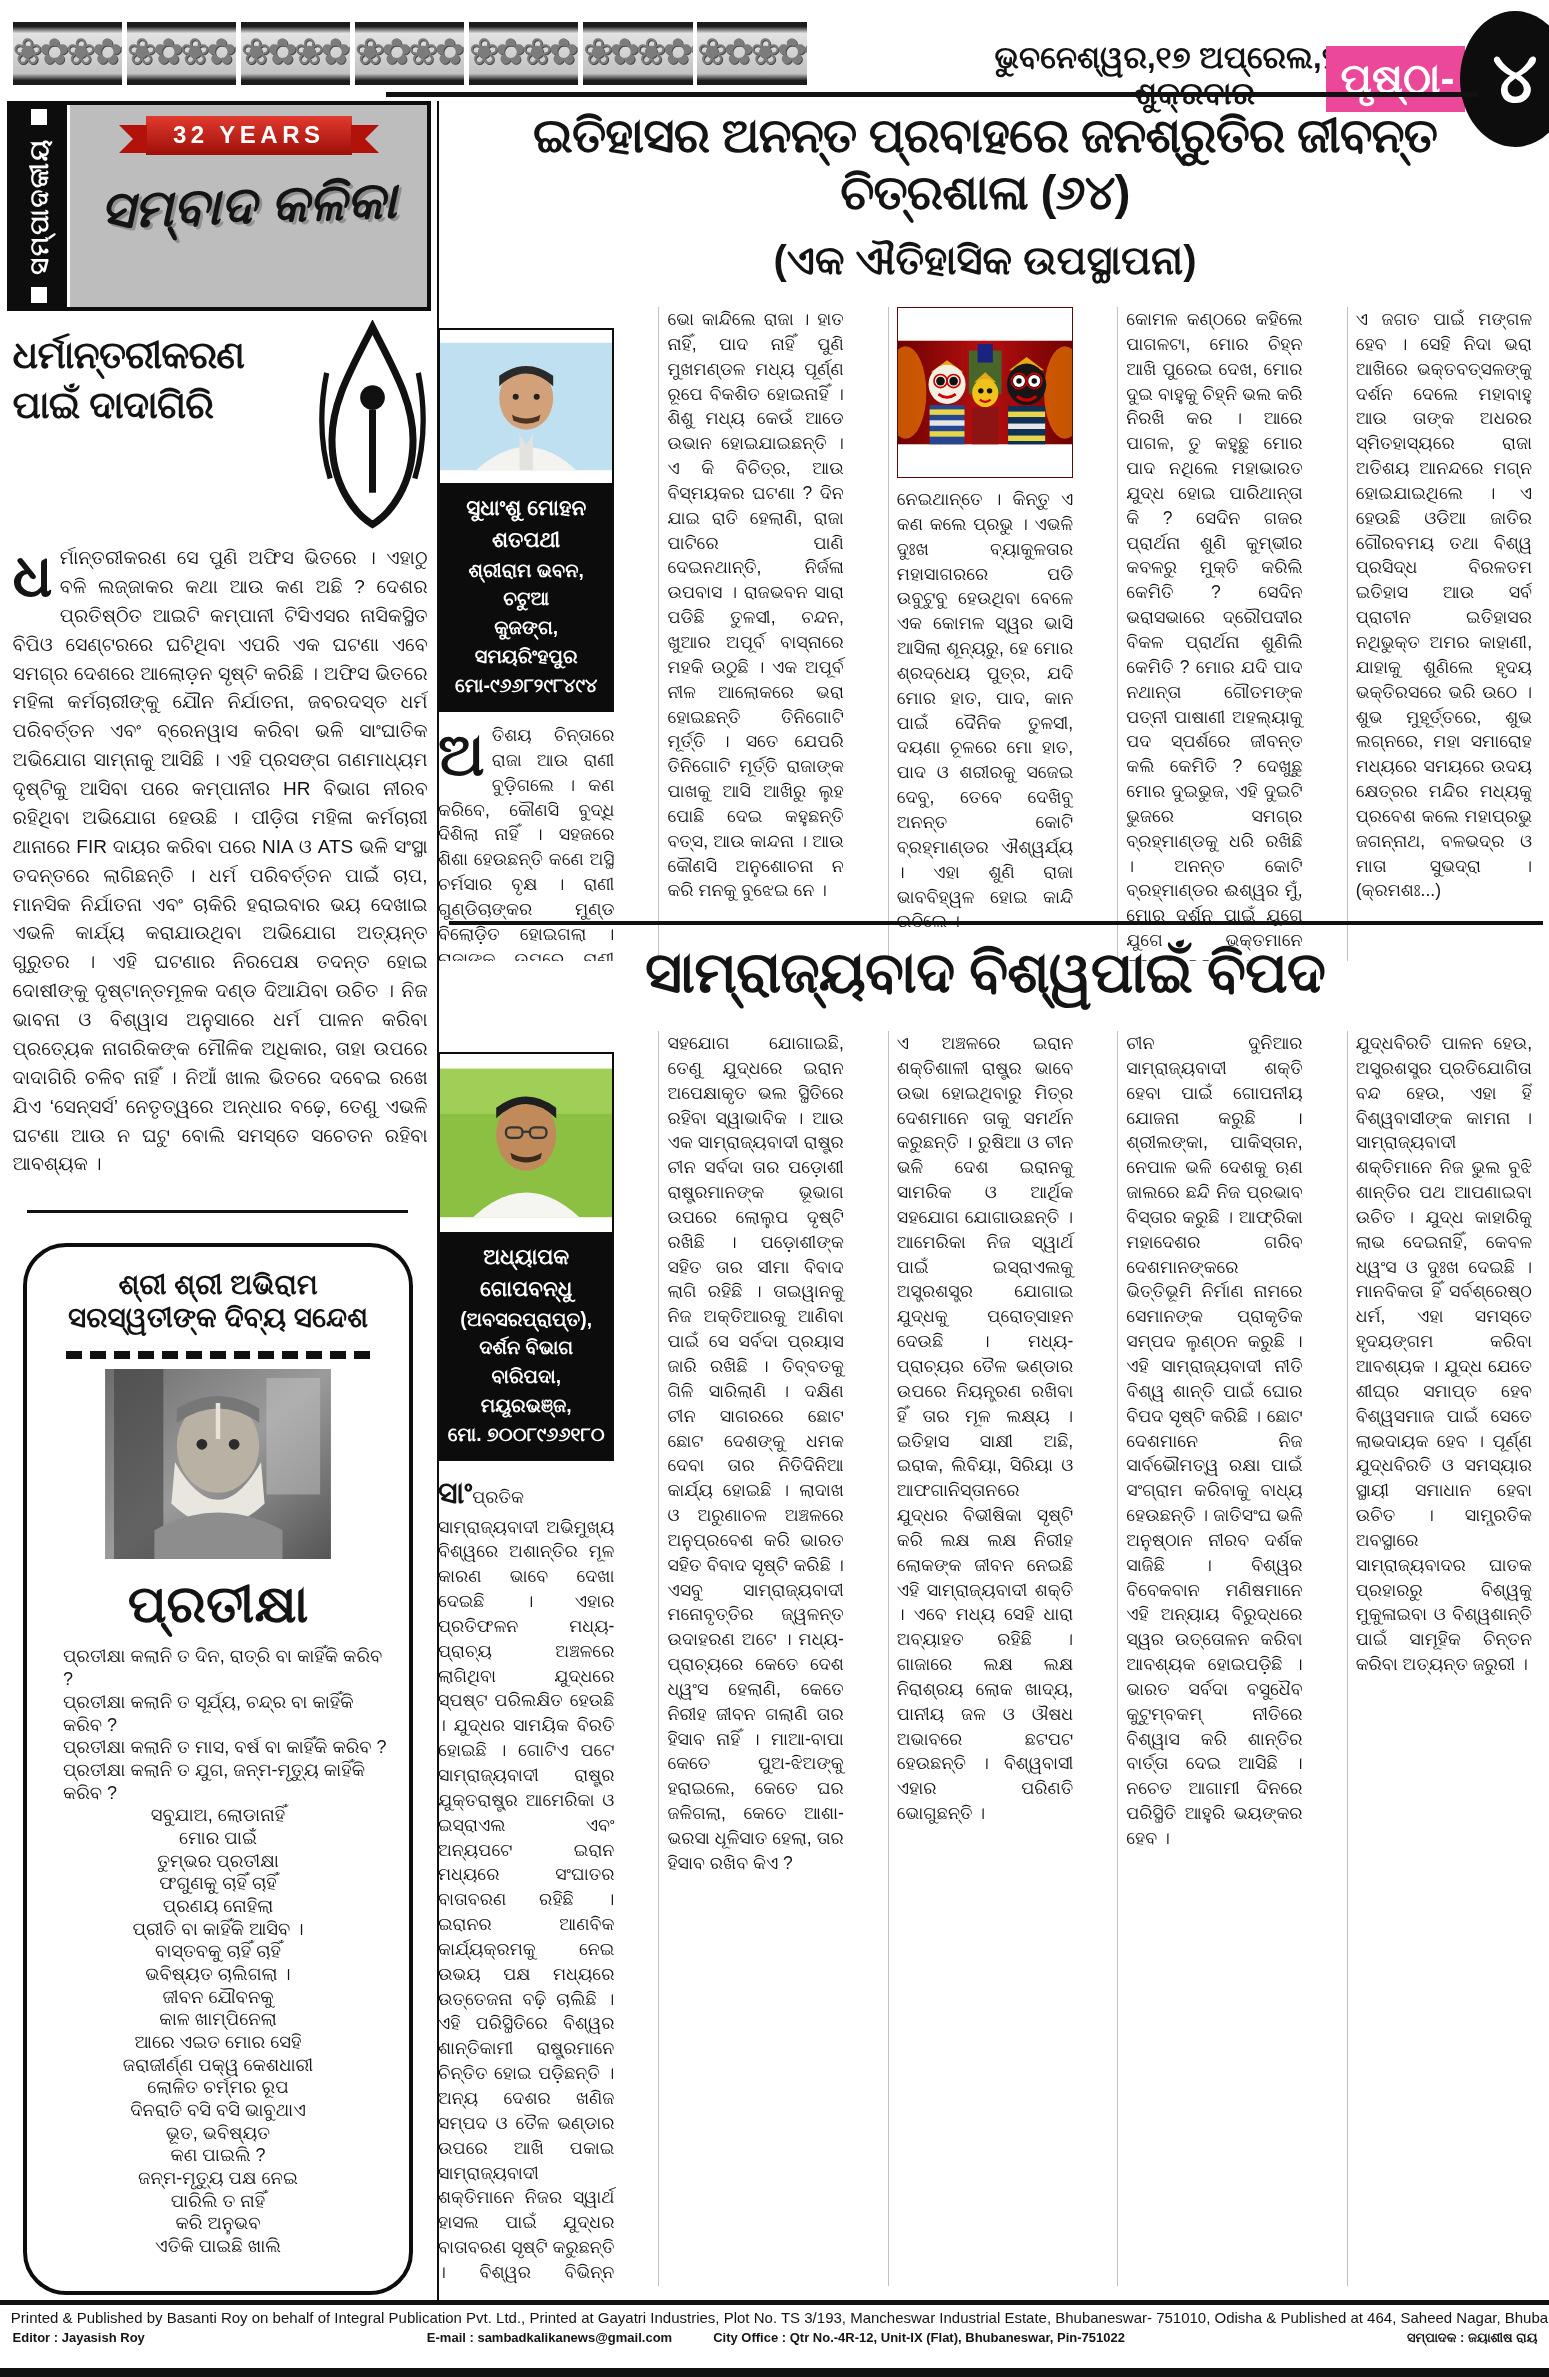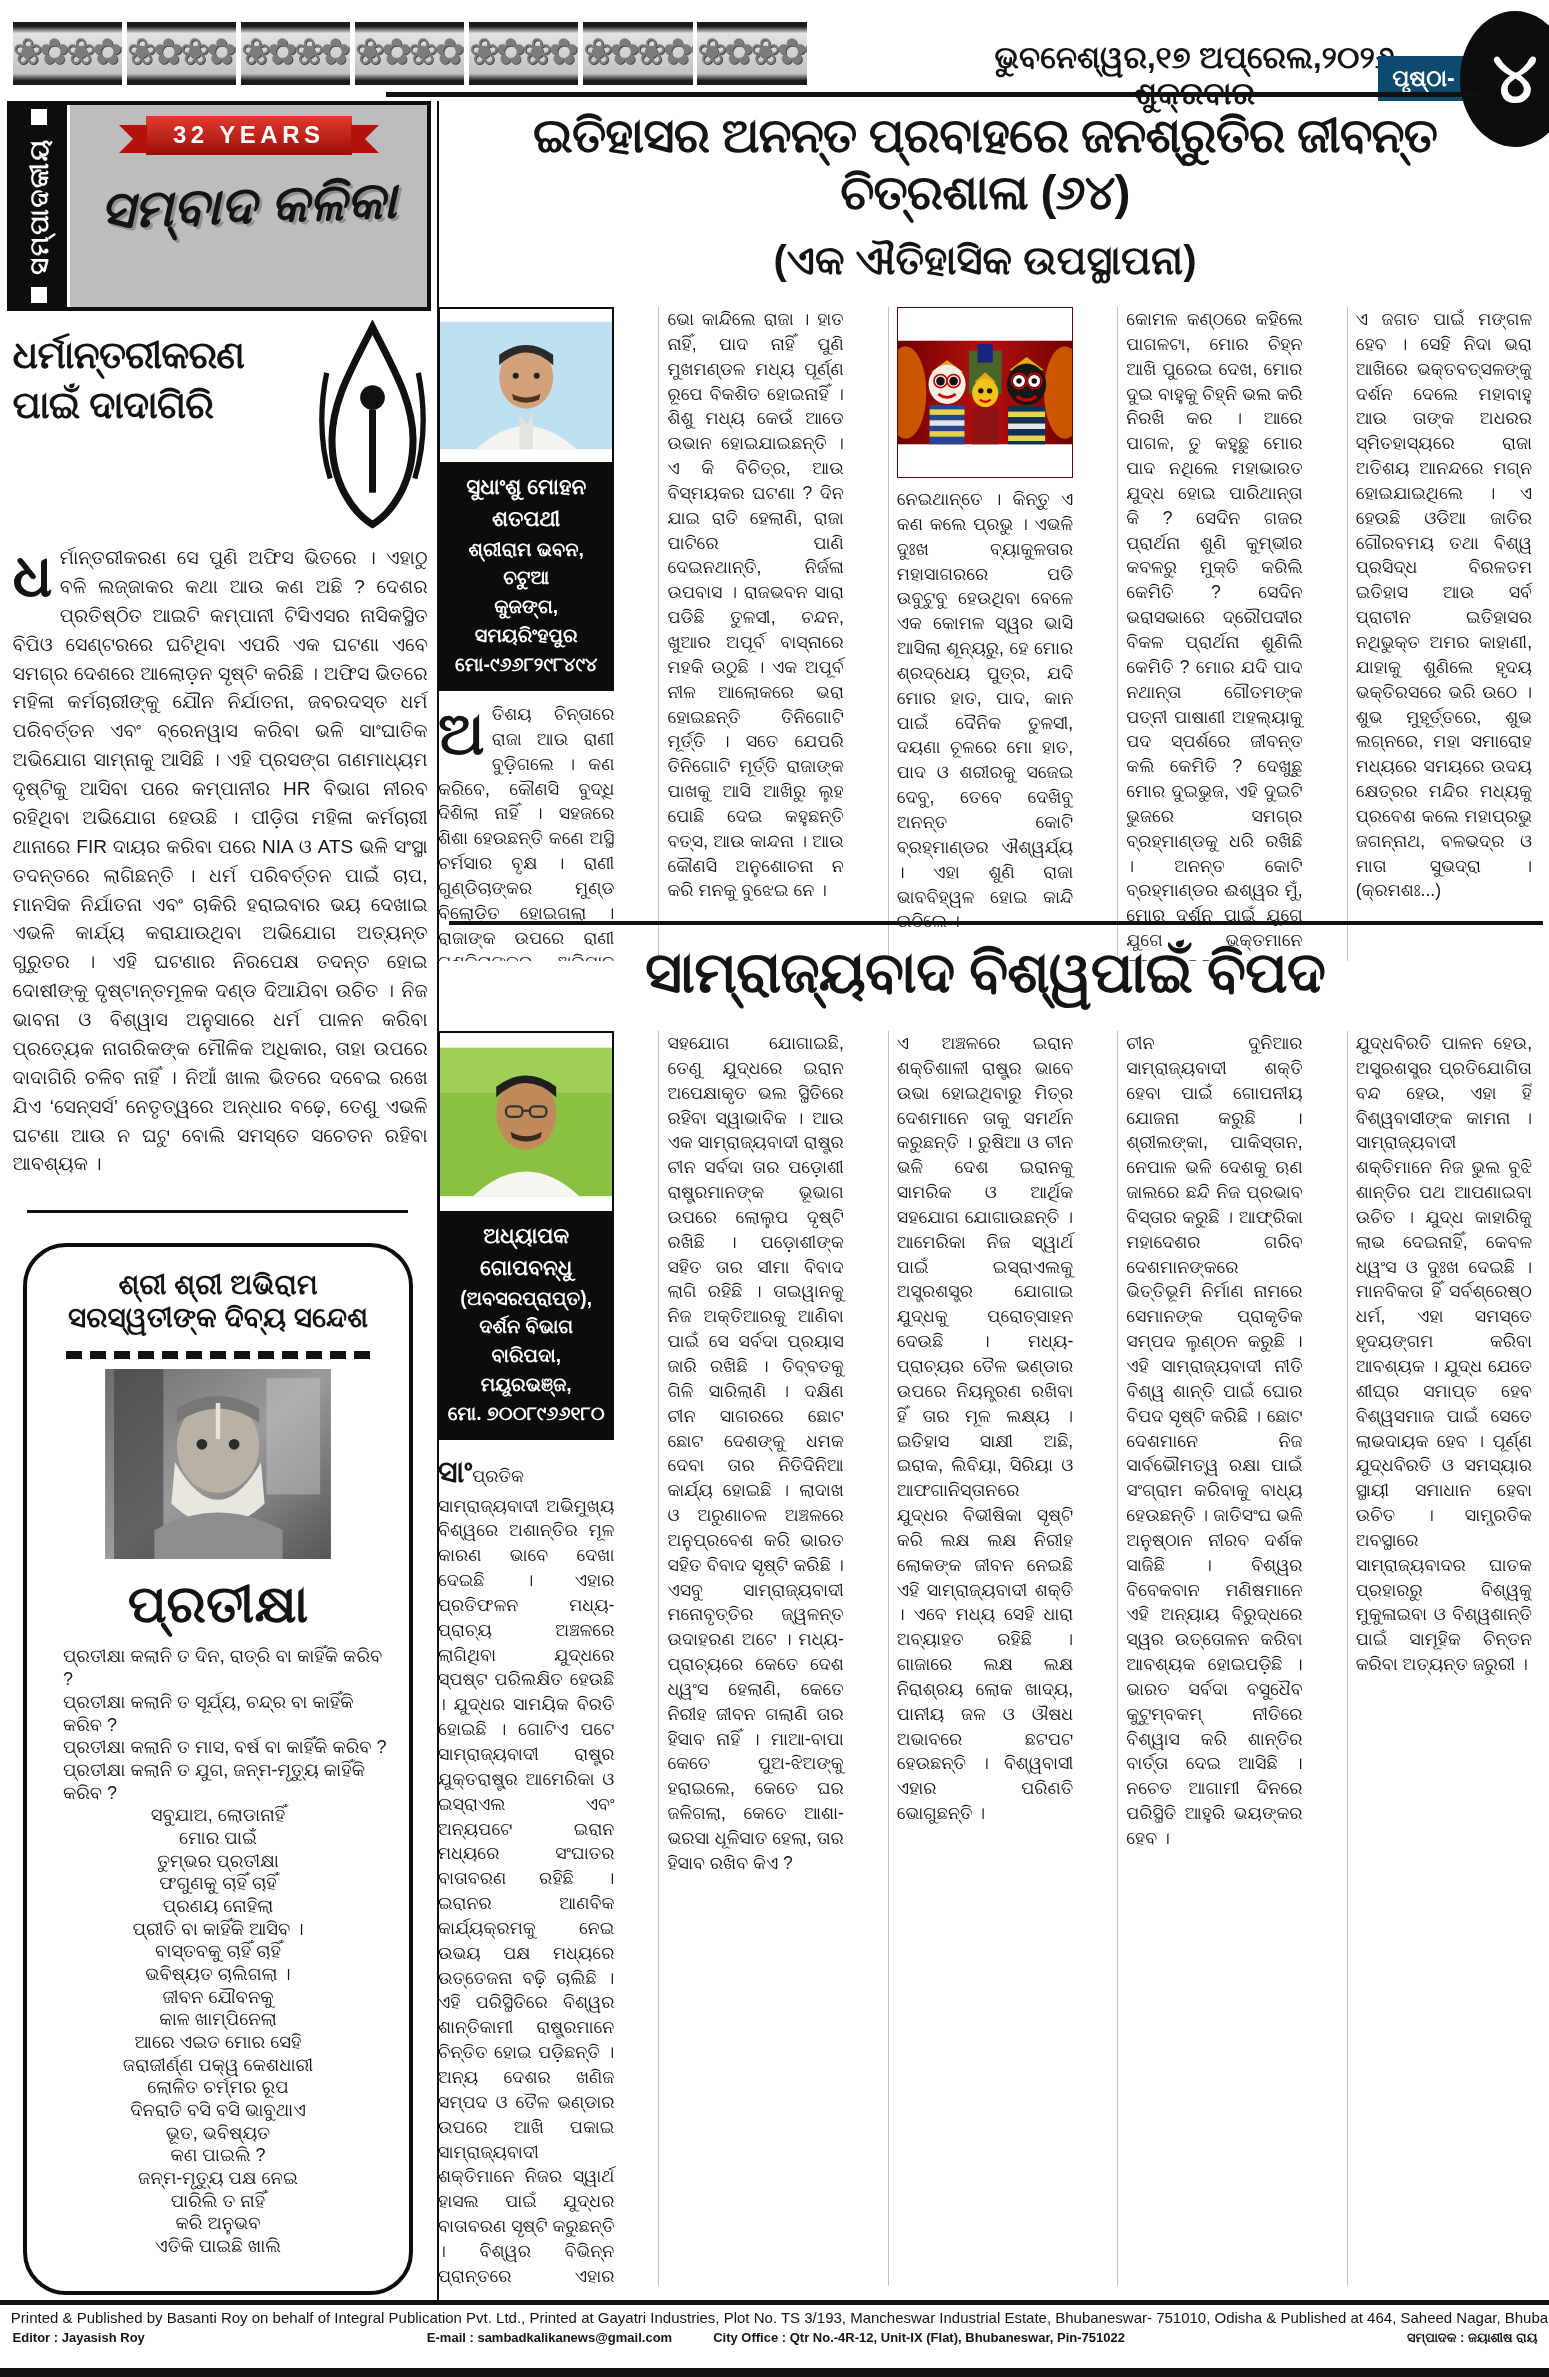--- a/index.html
+++ b/index.html
@@ -6,21 +6,21 @@
   .page{position:relative;width:1550px;height:2377px;background:#fff;overflow:hidden;
         font-family:"Liberation Sans","DejaVu Sans",sans-serif;color:#141414;}
 
   
   .flower-strip{position:absolute;left:12.6px;top:21.5px;width:794px;height:63px;display:flex;gap:4.5px;}
   .flower-tile{flex:1;background:linear-gradient(180deg,#1c1c1c 0 7%,#e3e3e3 18%,#c2c2c2 82%,#1c1c1c 93% 100%);
         color:#7c7c7c;text-shadow:0.9px 0.9px 0 #4a4a4a;font-size:36px;line-height:59px;text-align:center;
         overflow:hidden;white-space:nowrap;letter-spacing:-3.6px;}
   .date-line{position:absolute;left:970px;top:40px;width:449px;font-size:31px;font-weight:bold;text-align:center;}
   .page-badge{position:absolute;right:-20px;top:10.8px;display:flex;align-items:center;}
-  .badge-rect{background:#0c4a6e;color:#fff;font-size:23px;font-weight:bold;padding:9px 10.8px 9px 14.4px;}
+  .badge-rect{background:#ec4899;color:#fff;font-size:42px;font-weight:bold;padding:9px 10.8px 9px 14.4px;}
   .badge-oval{width:110px;height:136px;background:#0d0d0d;border-radius:50%;margin-left:-5.4px;display:flex;
         align-items:center;justify-content:center;color:#fff;font-size:70px;font-weight:bold;}
   .header-rule{position:absolute;left:386px;top:92px;width:1092px;height:5.4px;background:#111;}
 
   
   .masthead{position:absolute;left:7.2px;top:101px;width:424px;height:210px;border:4.5px solid #0d0d0d;
         display:flex;background:#0d0d0d;box-sizing:border-box;}
   .masthead-side{width:56px;background:#0d0d0d;color:#fff;display:flex;flex-direction:column;
         align-items:center;justify-content:center;gap:12.6px;}
   .masthead-side .sq{width:16px;height:16px;background:#fff;}
@@ -60,21 +60,21 @@
   .article1{top:108px;}
   .a-headline{text-align:center;font-size:48px;font-weight:bold;letter-spacing:-0.9px;}
   .a1-sub{text-align:center;font-size:40px;font-weight:bold;margin-top:16px;}
   .cols{display:flex;margin-top:23px;overflow:hidden;}
   .a1-cols{height:654px;}
   .a2-cols{height:1255px;margin-top:25px;}
   .col{flex:1;font-size:17.5px;line-height:1.42;text-align:justify;overflow:hidden;padding:0 8px;}
   .col:first-child{padding-left:0;}
   .col:last-child{padding-right:0;}
   .cols .col + .col{border-left:0.9px solid #c2c2c2;margin-left:36px;}
-  .author-box{border:2.7px solid #0d0d0d;margin-bottom:10.8px;}
+  .author-box{border:2.7px solid #0d0d0d;margin-bottom:10.8px;margin-top:21px;}
   .author-photo{display:block;width:100%;height:153px;}
   .author-photo2{height:178px;}
   .author-caption{background:#0c0c0c;color:#fff;text-align:center;padding:9px 3.6px;font-weight:bold;}
   .ac-line1{font-size:21.5px;line-height:1.5;}
   .ac-line{font-size:19.3px;line-height:1.5;}
   .deity-img{display:block;width:100%;height:171px;margin-bottom:9px;border:0.9px solid #5a0a0a;box-sizing:border-box;}
   .main-rule1{position:absolute;left:449px;top:921px;width:1094px;height:3.6px;background:#111;}
   .article2{top:939px;}
   .a2-headline{font-size:57px;}
   .lead-bold{font-size:30px;font-weight:bold;}

